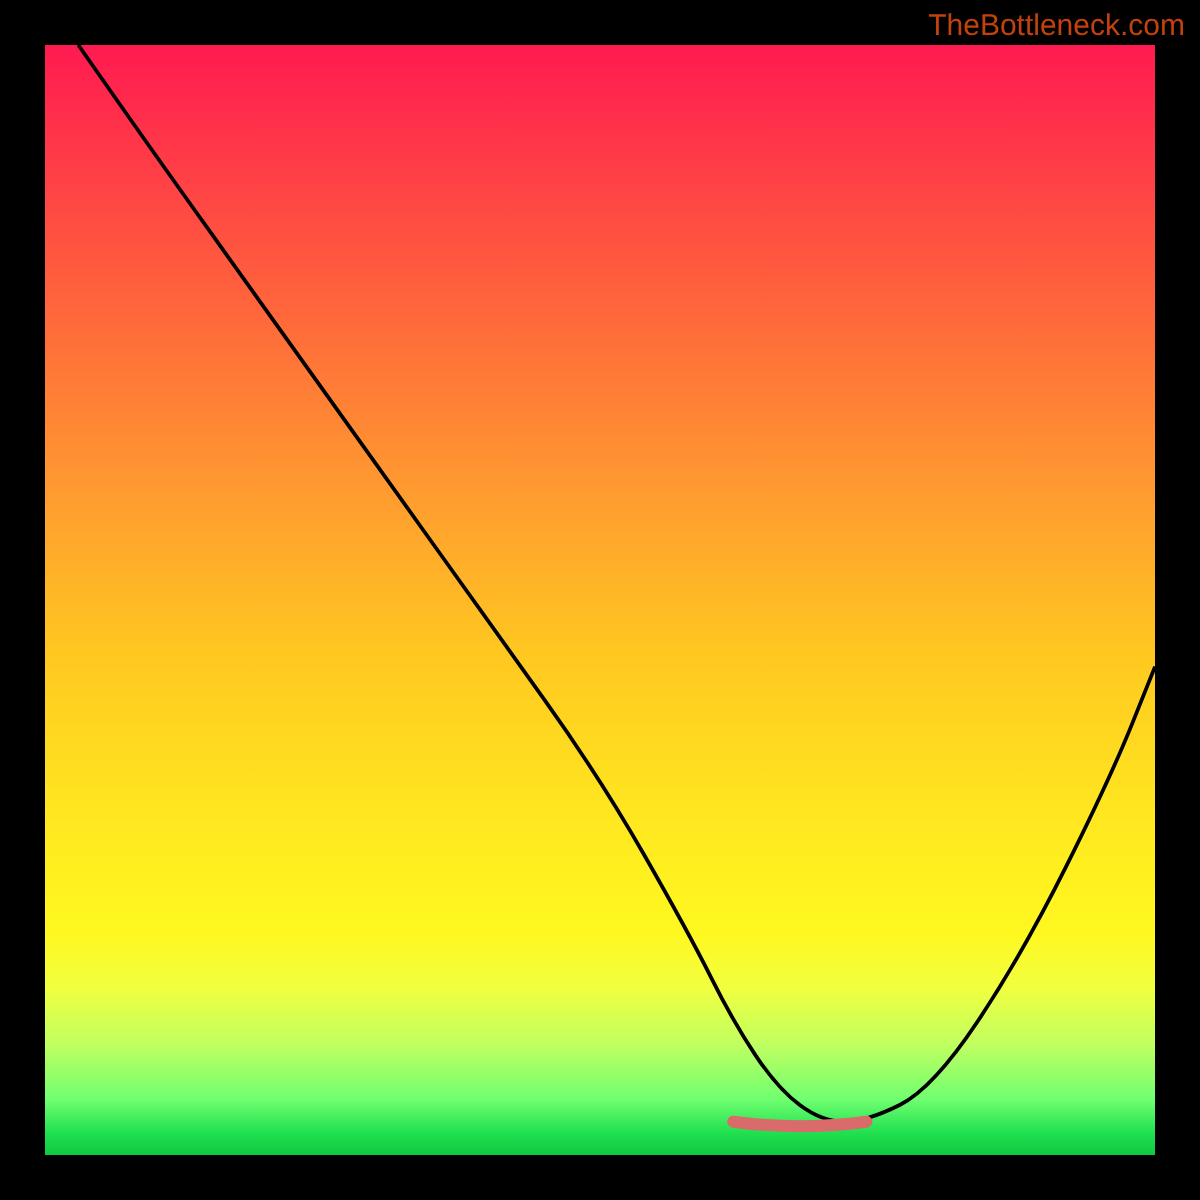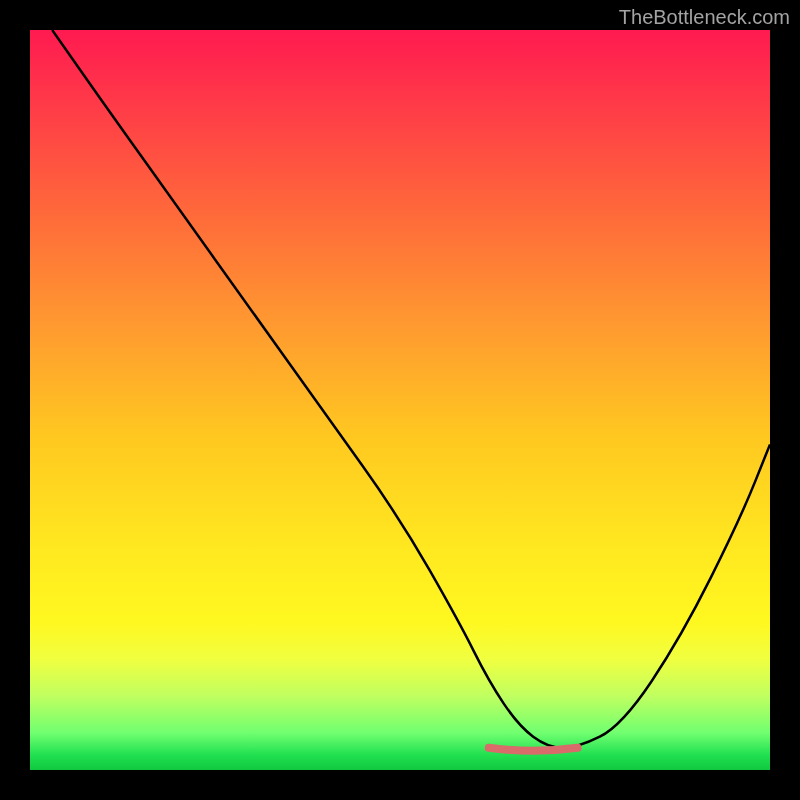--- a/index.html
+++ b/index.html
@@ -14,21 +14,21 @@
   .container {
     position: relative;
     width: 800px;
     height: 800px;
     background: #000;
   }
   .watermark {
     position: absolute;
     top: 6px;
     right: 10px;
-    color: #a3a3a3;
+    color: #c2410c;
     font-size: 20px;
     font-weight: 500;
     z-index: 10;
   }
   .plot-area {
     position: absolute;
     left: 30px;
     top: 30px;
     width: 740px;
     height: 740px;

